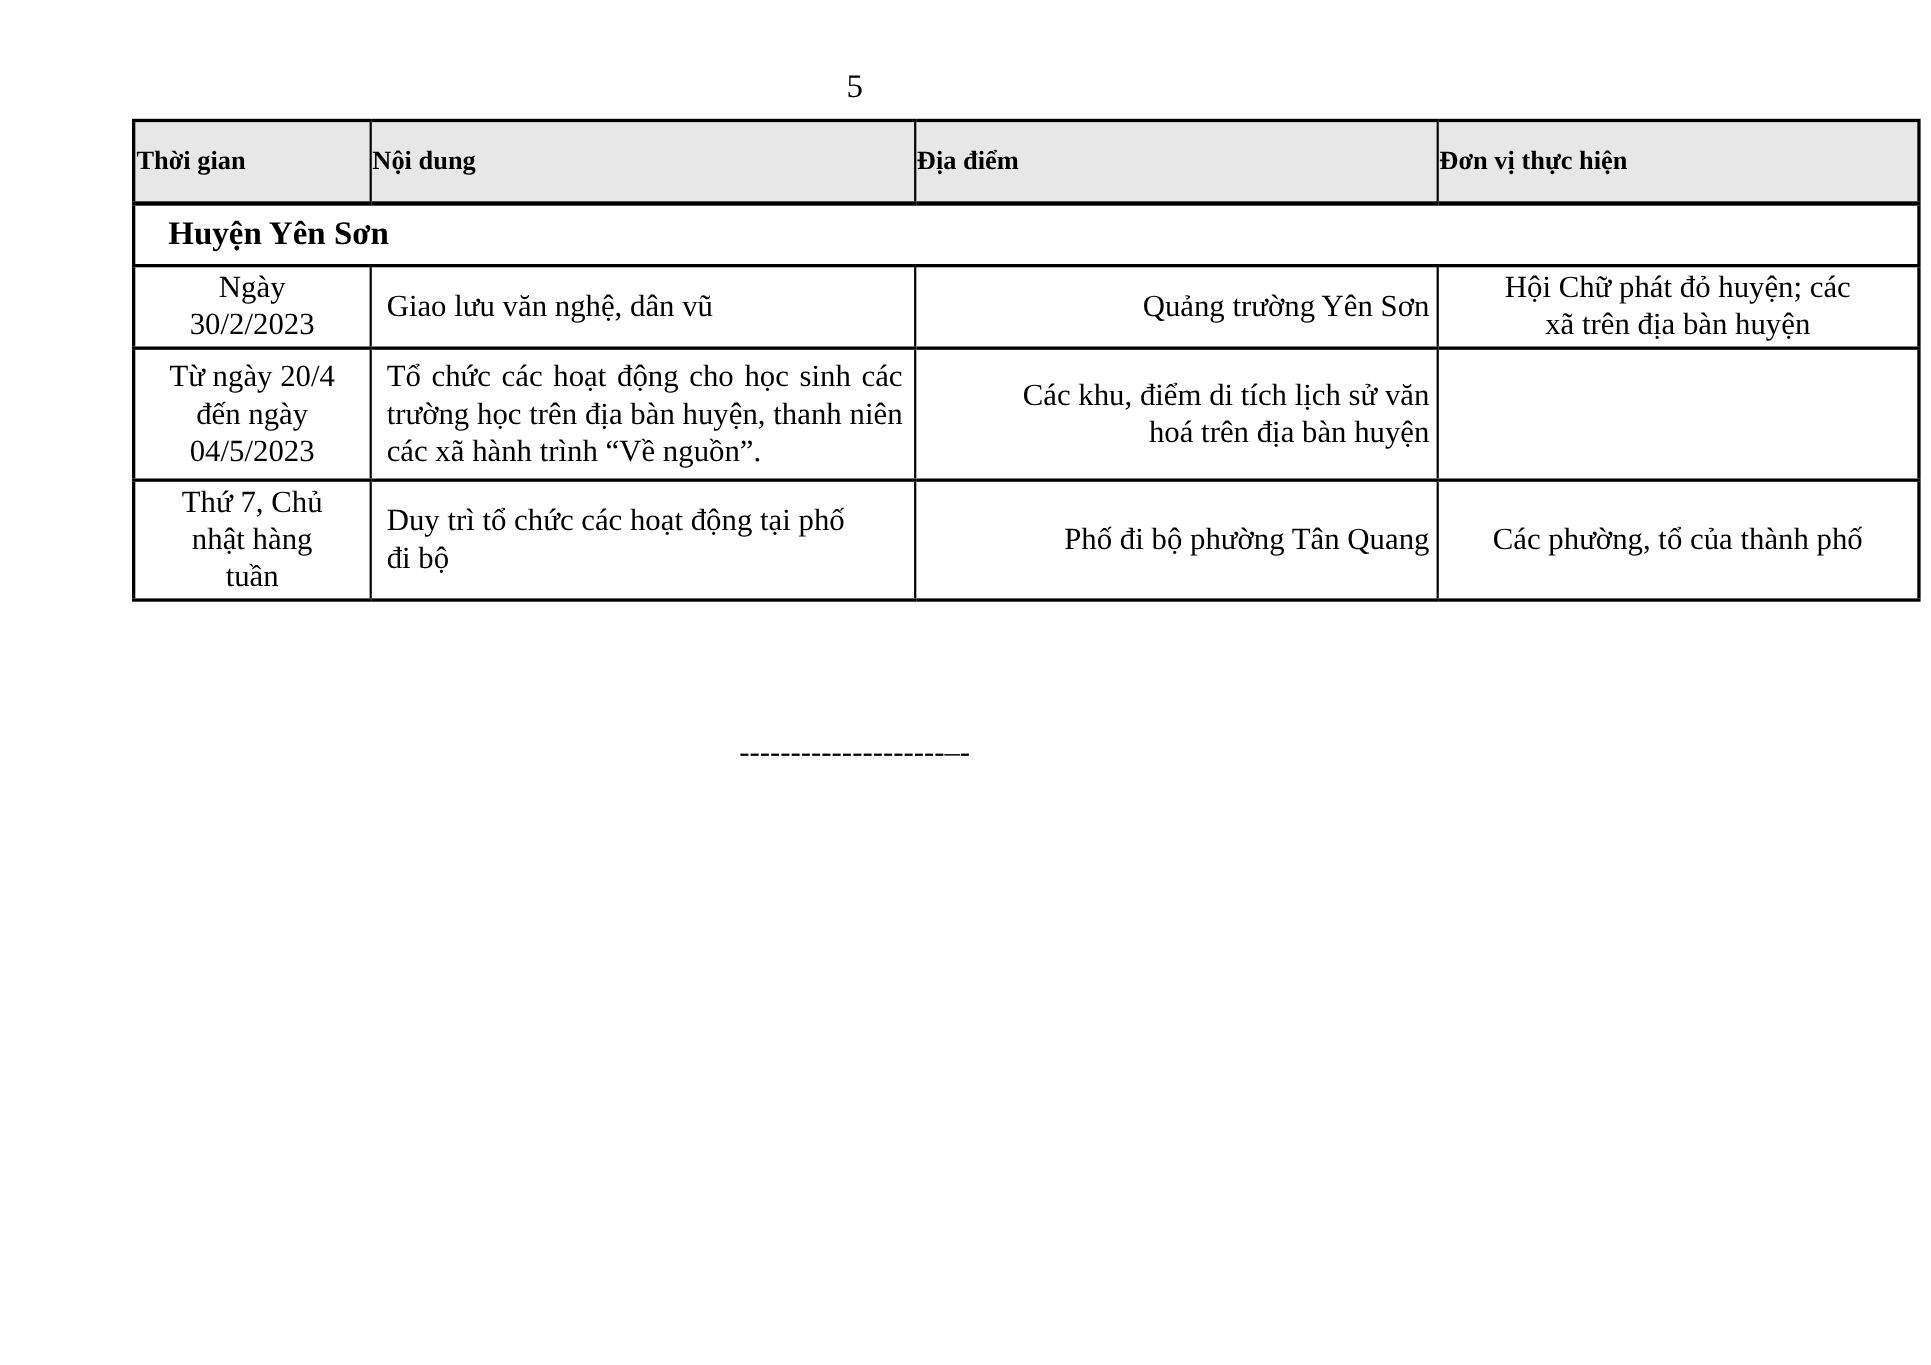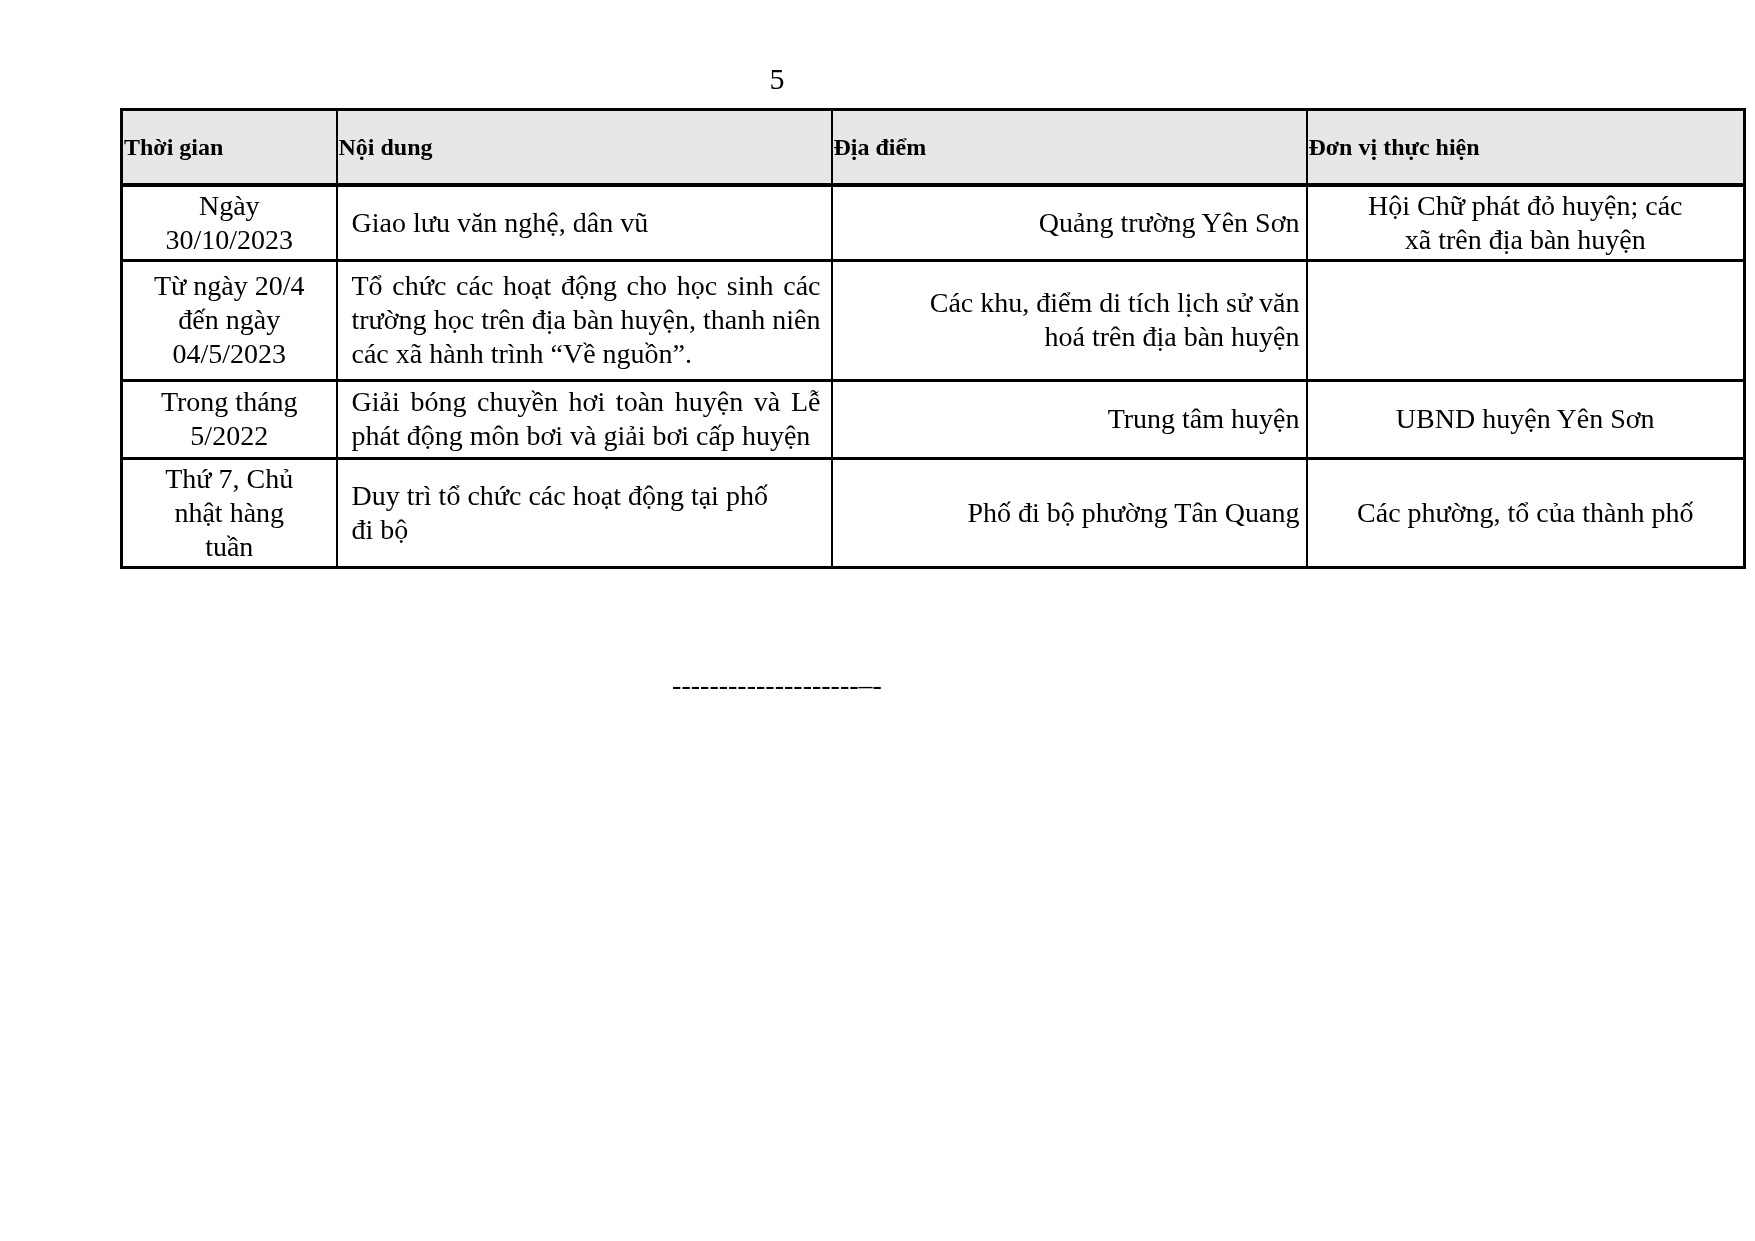--- a/index.html
+++ b/index.html
@@ -116,43 +116,39 @@
     </colgroup>
     <thead>
       <tr class="row-header">
         <th>Thời gian</th>
         <th>Nội dung</th>
         <th>Địa điểm</th>
         <th>Đơn vị thực hiện</th>
       </tr>
     </thead>
     <tbody>
+      <tr class="row-section">
+        <td class="section-title" colspan="4">Huyện Yên Sơn</td>
+      </tr>
       <tr class="row-1">
         <td class="cell-time">Ngày
-30/10/2023</td>
+30/2/2023</td>
         <td class="cell-content left">Giao lưu văn nghệ, dân vũ</td>
         <td class="cell-location">Quảng trường Yên Sơn</td>
         <td class="cell-unit">Hội Chữ phát đỏ huyện; các
 xã trên địa bàn huyện</td>
       </tr>
       <tr class="row-2">
         <td class="cell-time">Từ ngày 20/4
 đến ngày
 04/5/2023</td>
         <td class="cell-content">Tổ chức các hoạt động cho học sinh các trường học trên địa bàn huyện, thanh niên các xã hành trình “Về nguồn”.</td>
         <td class="cell-location">Các khu, điểm di tích lịch sử văn
 hoá trên địa bàn huyện</td>
         <td class="cell-unit"></td>
-      </tr>
-      <tr class="row-3">
-        <td class="cell-time">Trong tháng
-5/2022</td>
-        <td class="cell-content">Giải bóng chuyền hơi toàn huyện và Lễ phát động môn bơi và giải bơi cấp huyện</td>
-        <td class="cell-location">Trung tâm huyện</td>
-        <td class="cell-unit">UBND huyện Yên Sơn</td>
       </tr>
       <tr class="row-4">
         <td class="cell-time">Thứ 7, Chủ
 nhật hàng
 tuần</td>
         <td class="cell-content left">Duy trì tổ chức các hoạt động tại phố
 đi bộ</td>
         <td class="cell-location">Phố đi bộ phường Tân Quang</td>
         <td class="cell-unit">Các phường, tổ của thành phố</td>
       </tr>

